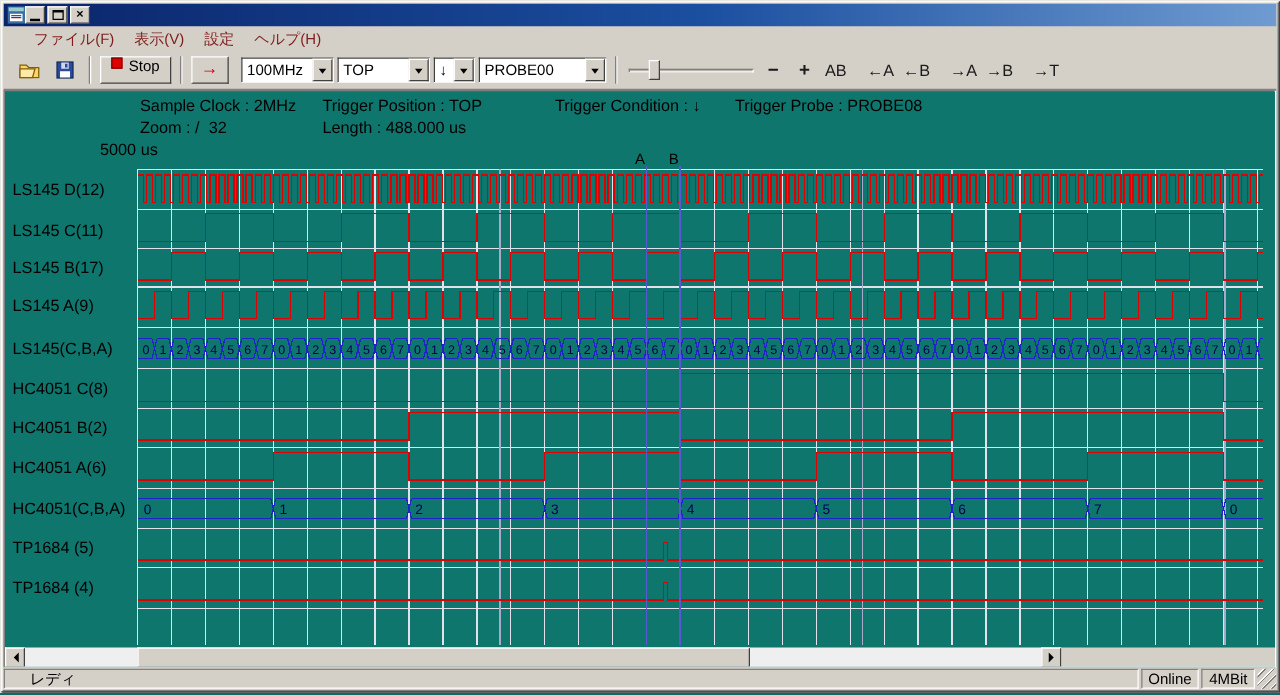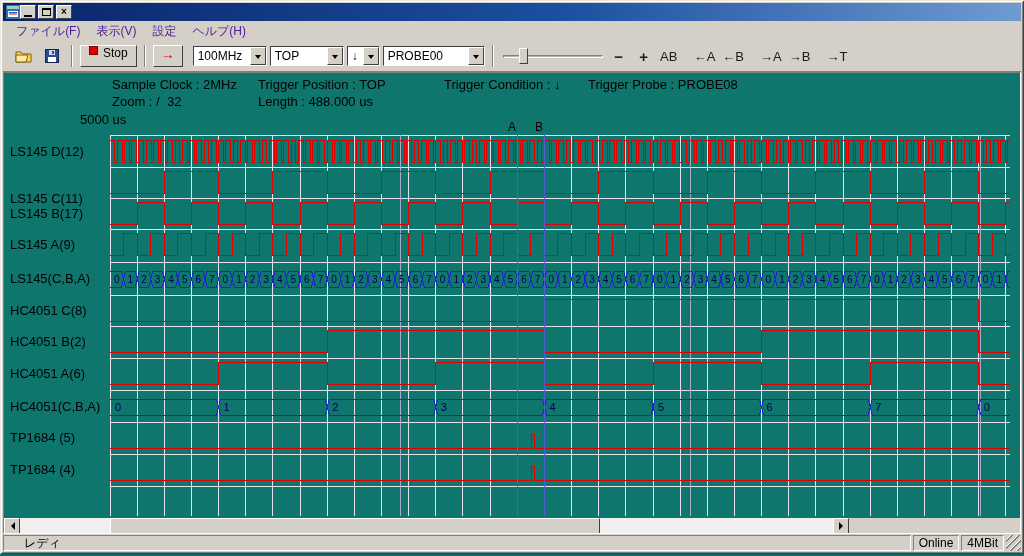--- a/index.html
+++ b/index.html
@@ -17,22 +17,22 @@
   .title-text { color:#fff; font-size:12px; font-weight:bold; margin-left:4px; flex:1;
                 white-space:nowrap; overflow:hidden; }
   .tb-btns { display:flex; gap:2px; }
   .tb-btn { width:16px; height:14px; background:#d4d0c8; border:1px solid;
             border-color:#fff #404040 #404040 #fff; display:flex; align-items:center;
             justify-content:center; font-size:10px; font-weight:bold; line-height:1; }
   .g-min { width:8px; height:2px; background:#000; margin-top:7px; }
   .g-max { width:9px; height:8px; border:1px solid #000; border-top-width:2px; }
 
   
-  #menubar { position:absolute; left:6px; top:21px; right:3px; height:20px; display:flex;
-             align-items:center; padding-left:2px; font-size:12px; color:#4c1d95; }
+  #menubar { position:absolute; left:17px; top:21px; right:3px; height:20px; display:flex;
+             align-items:center; padding-left:2px; font-size:12px; color:#7f1d1d; }
   .menu-item { padding:3px 8px; }
 
   
   #toolbar { position:absolute; left:3px; top:41px; right:3px; height:31px;
              border-bottom:1px solid #808080; display:flex; align-items:center;
              padding-left:8px; gap:3px; }
   .tool-btn { width:25px; height:22px; display:flex; align-items:center; justify-content:center; }
   .sep { width:2px; height:22px; border-left:1px solid #808080; border-right:1px solid #fff; margin:0 4px; }
   .push-btn { height:22px; padding:0 8px; background:#d4d0c8; border:1px solid;
               border-color:#fff #404040 #404040 #fff; display:flex; gap:5px; 
@@ -185,21 +185,21 @@
     <span class="info" style="left:108px; top:4px">Sample Clock : 2MHz</span>
     <span class="info" style="left:254px; top:4px">Trigger Position : TOP</span>
     <span class="info" style="left:440px; top:4px">Trigger Condition : ↓</span>
     <span class="info" style="left:584px; top:4px">Trigger Probe : PROBE08</span>
     <span class="info" style="left:108px; top:21px">Zoom : /  32</span>
     <span class="info" style="left:254px; top:21px">Length : 488.000 us</span>
     <span class="info" style="left:76px;  top:39px">5000 us</span>
 
     <div id="channel-labels">
         <div class="ch-label" style="top: 71px;">LS145 D(12)</div>
-        <div class="ch-label" style="top: 118px;">LS145 C(11)</div>
+        <div class="ch-label" style="top: 104px;">LS145 C(11)</div>
         <div class="ch-label" style="top: 133px;">LS145 B(17)</div>
         <div class="ch-label" style="top: 164px;">LS145 A(9)</div>
         <div class="ch-label" style="top: 198px;">LS145(C,B,A)</div>
         <div class="ch-label" style="top: 230px;">HC4051 C(8)</div>
         <div class="ch-label" style="top: 261px;">HC4051 B(2)</div>
         <div class="ch-label" style="top: 293px;">HC4051 A(6)</div>
         <div class="ch-label" style="top: 326px;">HC4051(C,B,A)</div>
         <div class="ch-label" style="top: 357px;">TP1684 (5)</div>
         <div class="ch-label" style="top: 389px;">TP1684 (4)</div>
       </div>

